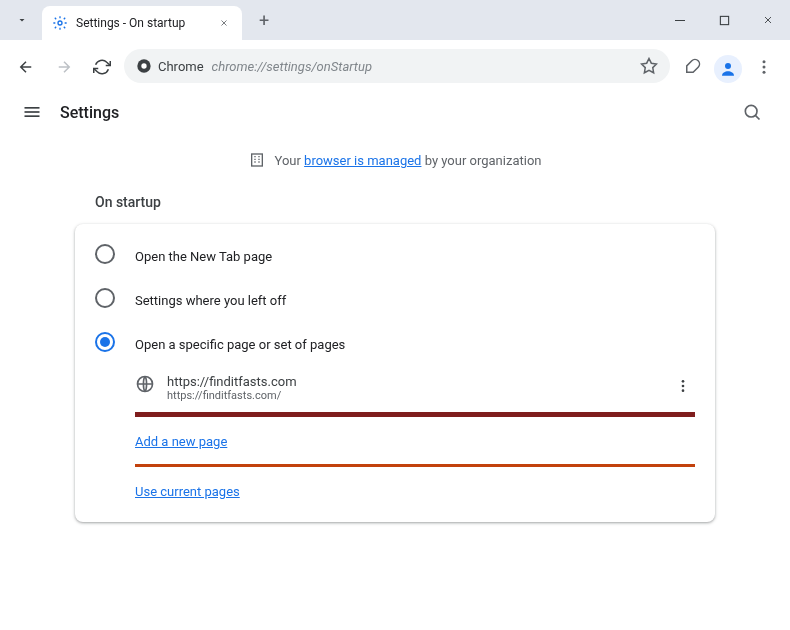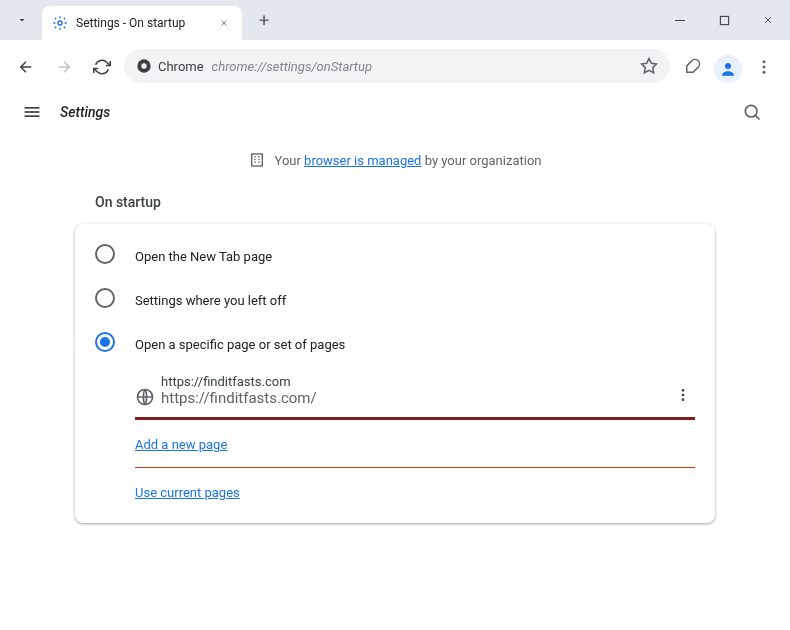--- a/index.html
+++ b/index.html
@@ -25,43 +25,43 @@
 .omni-chip-text { font-size:13px; color:#3c4043; }
 .omni-url { font-size:13px; color:#80868b; flex:1; border:none; background:transparent; outline:none;font-style:italic; }
 .omni-star { color:#5f6368; cursor:pointer; }
 .ext-btn { width:32px; height:32px; display:flex; align-items:center; justify-content:center; cursor:pointer; color:#5f6368; }
 .profile { width:28px; height:28px; border-radius:50%; background:#e8f0fe; display:flex; align-items:center; justify-content:center; cursor:pointer; }
 .menu-btn { width:32px; height:32px; display:flex; align-items:center; justify-content:center; cursor:pointer; color:#5f6368; }
 
 
 .settings-header { height:56px; display:flex; align-items:center; padding:0 20px; }
 .hamburger { width:24px; height:24px; display:flex; align-items:center; justify-content:center; cursor:pointer; margin-right:16px; }
-.settings-title { font-size:14px; color:#202124; font-weight:500; flex:1;font-style:italic; }
+.settings-title { font-size:16px; color:#202124; font-weight:500; flex:1; }
 .search-btn { width:36px; height:36px; display:flex; align-items:center; justify-content:center; cursor:pointer; color:#5f6368; }
 
 
 .content { padding:0 0 20px; }
 .managed-bar { display:flex; align-items:center; justify-content:center; gap:10px; height:40px; font-size:13px; color:#5f6368; }
 .managed-bar a { color:#1a73e8; text-decoration:underline; }
 .section { max-width:640px; margin:0 auto; }
 .section-title { font-size:14px; color:#3c4043; padding:14px 0 14px 20px; font-weight:500; }
 .card { background:#fff; border-radius:8px; box-shadow:0 1px 2px rgba(60,64,67,.3),0 1px 3px 1px rgba(60,64,67,.15); padding:8px 0; }
 .radio-row { display:flex; align-items:flex-end; padding:12px 20px; gap:20px; cursor:pointer; }
 .radio { width:20px; height:20px; border:2px solid #5f6368; border-radius:50%; flex-shrink:0; position:relative; }
 .radio.selected { border-color:#1a73e8; }
 .radio.selected::after { content:''; position:absolute; width:10px; height:10px; background:#1a73e8; border-radius:50%; top:3px; left:3px; }
 .radio-label { font-size:13px; color:#202124; }
 .pages-list { margin-left:60px; margin-right:20px; }
-.page-row { display:flex; align-items:flex-end; padding:10px 0; border-bottom:3px solid #7f1d1d; gap:6px; }
+.page-row { display:flex; align-items:flex-start; padding:10px 0; border-bottom:5px solid #7f1d1d; gap:12px; }
 .page-globe { width:20px; height:20px; color:#5f6368; flex-shrink:0; }
 .page-text { flex:1; }
 .page-title { font-size:13px; color:#3c4043; }
-.page-url { font-size:15px; color:#5f6368; }
+.page-url { font-size:11px; color:#5f6368; }
 .page-menu { width:24px; height:24px; display:flex; align-items:center; justify-content:center; cursor:pointer; color:#3c4043; }
-.link-row { padding:14px 0; border-bottom:1px solid #c2410c; }
+.link-row { padding:14px 0; border-bottom:3px solid #c2410c; }
 .link-row:last-child { border-bottom:none; }
 .link-row a { font-size:13px; color:#1a73e8; text-decoration:underline; cursor:pointer; }
 
 svg { display:block; }
 </style>
 </head>
 <body>
 
 <div class="titlebar">
   <div class="tab-dropdown">

